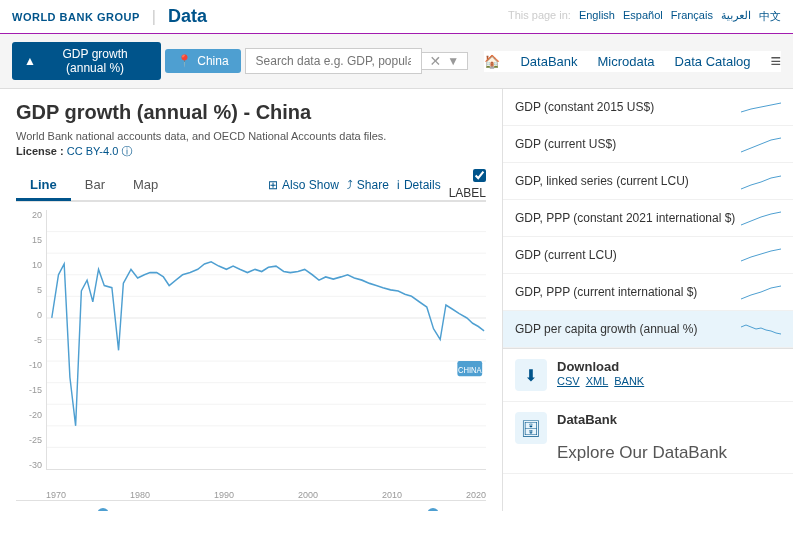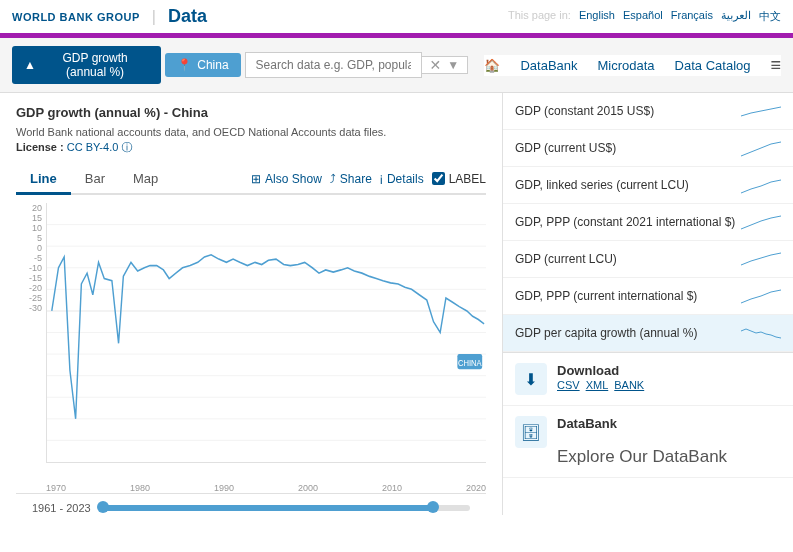--- a/index.html
+++ b/index.html
@@ -1,19 +1,19 @@
 <!DOCTYPE html>
 <html><head>
   <meta charset="utf-8">
   <style>
     * { box-sizing: border-box; margin: 0; padding: 0; }
     body { font-family: Arial, sans-serif; font-size: 13px; color: #333; background: #fff; width: 793px; height: 552px; overflow: hidden; }
 
     
-    .top-bar { display: flex; align-items: center; justify-content: space-between; padding: 6px 12px; border-bottom: 5px solid #a21caf; background: #fff; }
+    .top-bar { display: flex; align-items: center; justify-content: space-between; padding: 6px 12px; border-bottom: 1px solid #a21caf; background: #fff; }
     .logo-area { display: flex; align-items: center; gap: 8px; }
     .logo-wb { font-size: 11px; font-weight: bold; color: #00548b; text-transform: uppercase; letter-spacing: 0.5px; }
     .logo-sep { color: #ccc; font-size: 16px; margin: 0 4px; }
     .logo-data { color: #00548b; font-weight: bold; font-size: 18px; }
     .lang-bar { font-size: 11px; color: #666; display: flex; gap: 8px; }
     .lang-bar a { color: #00548b; text-decoration: none; }
     .lang-bar span { color: #ccc; }
 
     
     .nav-bar { display: flex; align-items: center; justify-content: flex-end; padding: 8px 12px; gap: 20px; background: #fff; border-bottom: 1px solid #e8e8e8; }
@@ -27,39 +27,39 @@
     .search-input { flex: 1; border: 1px solid #ccc; padding: 5px 10px; font-size: 12px; color: #999; background: #fff; }
     .search-icons { display: flex; align-items: center; gap: 6px; padding: 0 8px; background: #fff; border: 1px solid #ccc; border-left: none; }
     .x-btn { color: #999; cursor: pointer; font-size: 14px; }
     .drop-btn { color: #999; cursor: pointer; font-size: 12px; }
 
     
     .main-content { display: flex; height: calc(552px - 130px); }
     
     
     .left-panel { flex: 1; padding: 12px 16px; overflow-y: auto; }
-    .page-title { font-size: 13px; font-weight: bold; color: #333; margin-bottom: 6px; }
+    .page-title { font-size: 20px; font-weight: bold; color: #333; margin-bottom: 6px; }
     .subtitle { font-size: 11px; color: #555; margin-bottom: 2px; }
     .license { font-size: 11px; color: #333; margin-bottom: 10px; }
     .license strong { font-weight: bold; }
     .license a { color: #00548b; text-decoration: none; }
     .info-icon { font-size: 11px; color: #00548b; cursor: pointer; }
 
     
     .tab-bar { display: flex; align-items: center; border-bottom: 2px solid #e0e0e0; margin-bottom: 8px; }
     .tab { padding: 6px 14px; cursor: pointer; font-size: 13px; color: #555; border-bottom: 3px solid transparent; margin-bottom: -2px; }
     .tab.active { color: #00548b; border-bottom-color: #00548b; font-weight: bold; }
     .tab-actions { margin-left: auto; display: flex; align-items: center; gap: 8px; }
     .tab-action-btn { font-size: 12px; color: #00548b; cursor: pointer; display: flex; align-items: center; gap: 4px; background: none; border: none; }
-    .label-check { display: flex; align-items: flex-start; gap: 4px; font-size: 12px; color: #333; }
+    .label-check { display: flex; align-items: flex-end; gap: 4px; font-size: 12px; color: #333; flex-direction: column; }
     .label-check input { accent-color: #00548b; }
 
     
     .chart-area { position: relative; height: 290px; border: none; }
-    .chart-y-label { position: absolute; left: 0; top: 0; bottom: 30px; width: 30px; display: flex; flex-direction: column; align-items: flex-end; padding-right: 4px; font-size: 9px; color: #999; }
+    .chart-y-label { position: absolute; left: 0; top: 0; bottom: 30px; width: 30px; display: flex; flex-direction: column; justify-content: space-between; align-items: flex-end; padding-right: 4px; font-size: 9px; color: #999; }
     .chart-main { position: absolute; left: 30px; right: 0; top: 0; bottom: 30px; border-left: 1px solid #e0e0e0; border-bottom: 1px solid #e0e0e0; }
     .chart-svg { width: 100%; height: 100%; }
     .chart-x-labels { position: absolute; left: 30px; right: 0; bottom: 0; display: flex; justify-content: space-between; font-size: 9px; color: #999; }
 
     
     .timeline { padding: 8px 16px; display: flex; align-items: center; gap: 10px; border-top: 1px solid #e0e0e0; font-size: 11px; color: #555; }
     .slider-track { flex: 1; height: 6px; background: #e0e0e0; border-radius: 3px; position: relative; }
     .slider-fill { position: absolute; left: 0; right: 10%; top: 0; height: 100%; background: #4e9fd1; border-radius: 3px; }
     .slider-thumb-left { position: absolute; left: -4px; top: -4px; width: 12px; height: 12px; background: #4e9fd1; border-radius: 50%; cursor: pointer; }
     .slider-thumb-right { position: absolute; right: 10%; top: -4px; width: 12px; height: 12px; background: #4e9fd1; border-radius: 50%; cursor: pointer; transform: translateX(50%); }

